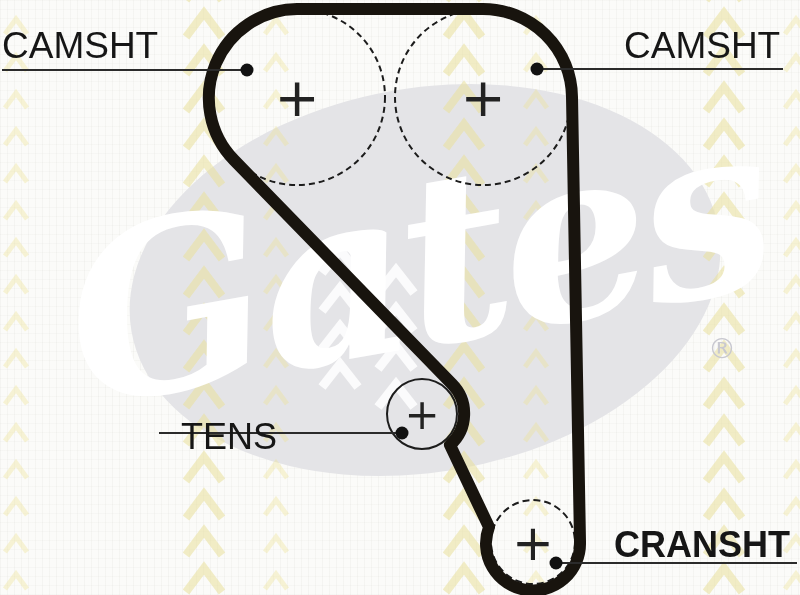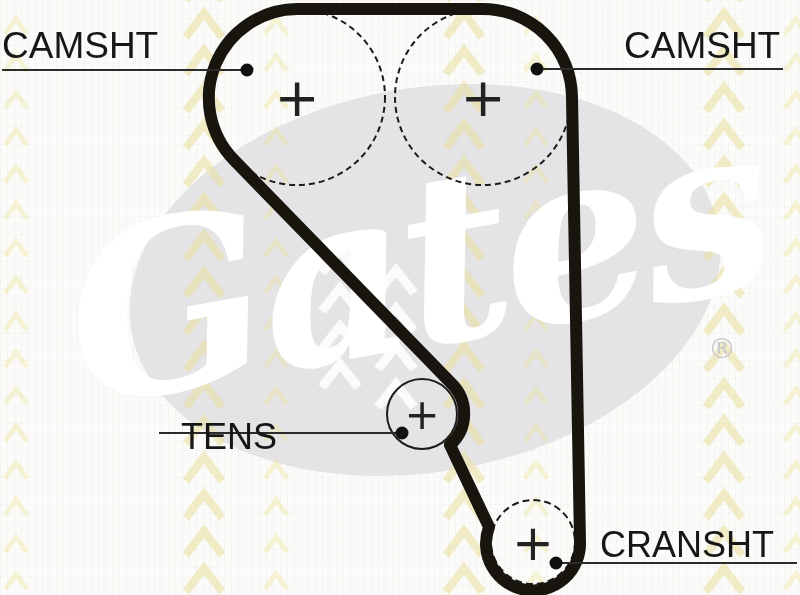--- a/index.html
+++ b/index.html
@@ -9,21 +9,21 @@
     background-image:
       repeating-linear-gradient(90deg, rgba(185,185,175,0.10) 0 1px, rgba(0,0,0,0) 1px 7px),
       repeating-linear-gradient(0deg, rgba(185,185,175,0.07) 0 1px, rgba(0,0,0,0) 1px 9px);
     font-family:"Liberation Sans", sans-serif;
   }
   svg.layer{position:absolute;left:0;top:0;}
   .lbl{position:absolute;color:#161616;white-space:nowrap;line-height:1.05;}
   .lbl.camL{left:2px;top:27px;font-size:37px;}
   .lbl.camR{left:624px;top:27px;font-size:37px;}
   .lbl.tens{left:166px;top:418px;font-size:36px;margin-left:15px;}
-  .lbl.crank{left:600px;top:526px;font-size:36px;}
+  .lbl.crank{left:614px;top:526px;font-size:36px;font-weight:bold;}
   .gates-script{font-family:"DejaVu Serif", serif;font-style:italic;font-weight:bold;}
 </style>
 </head>
 <body>
 
 <div class="stage">
 
   <svg class="layer" width="800" height="595" viewBox="0 0 800 595">
     <defs>
       <pattern id="chevcols" x="183" y="6" width="260" height="37" patternUnits="userSpaceOnUse">

